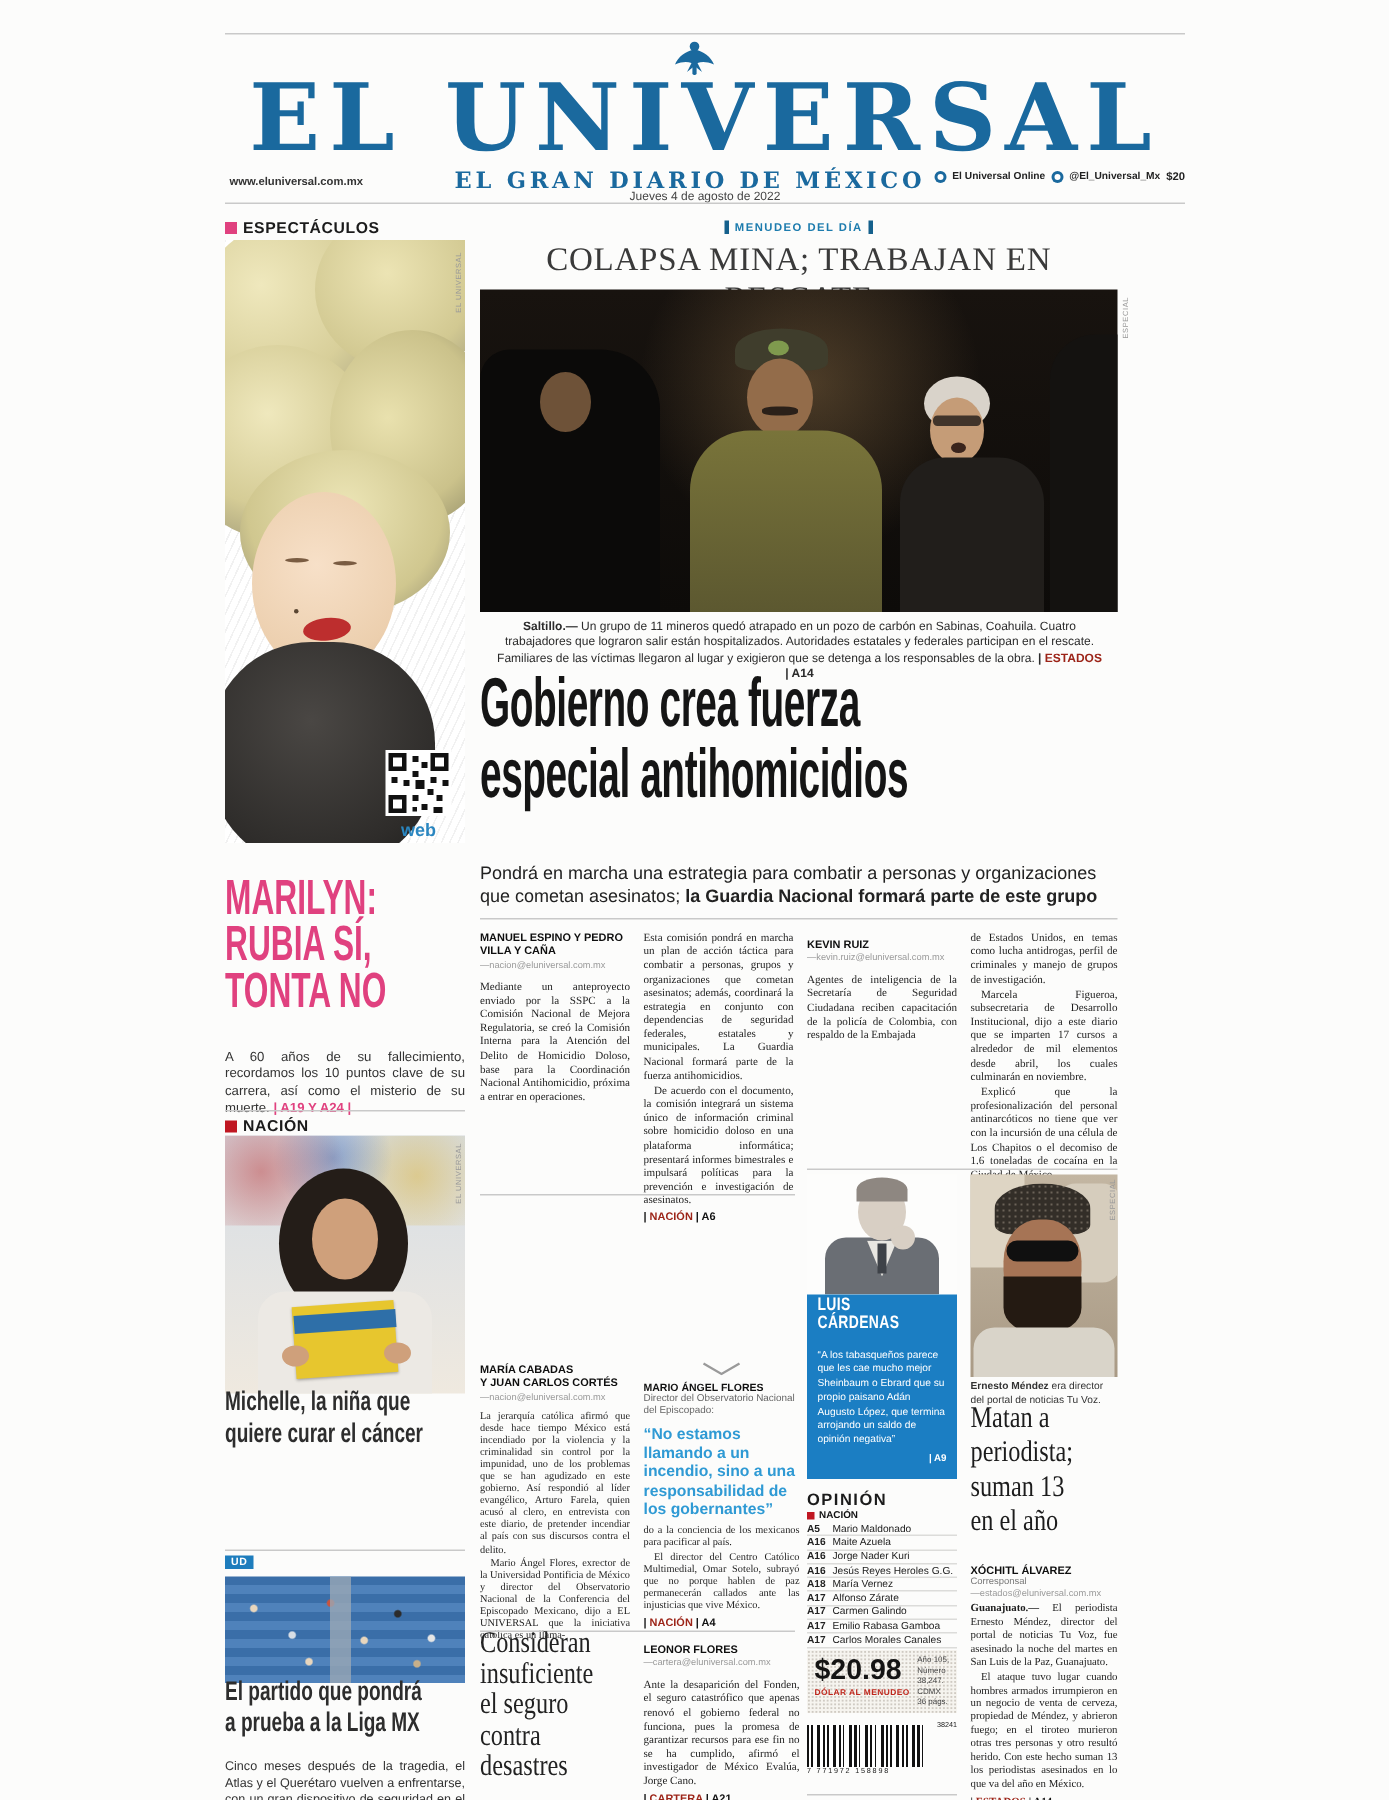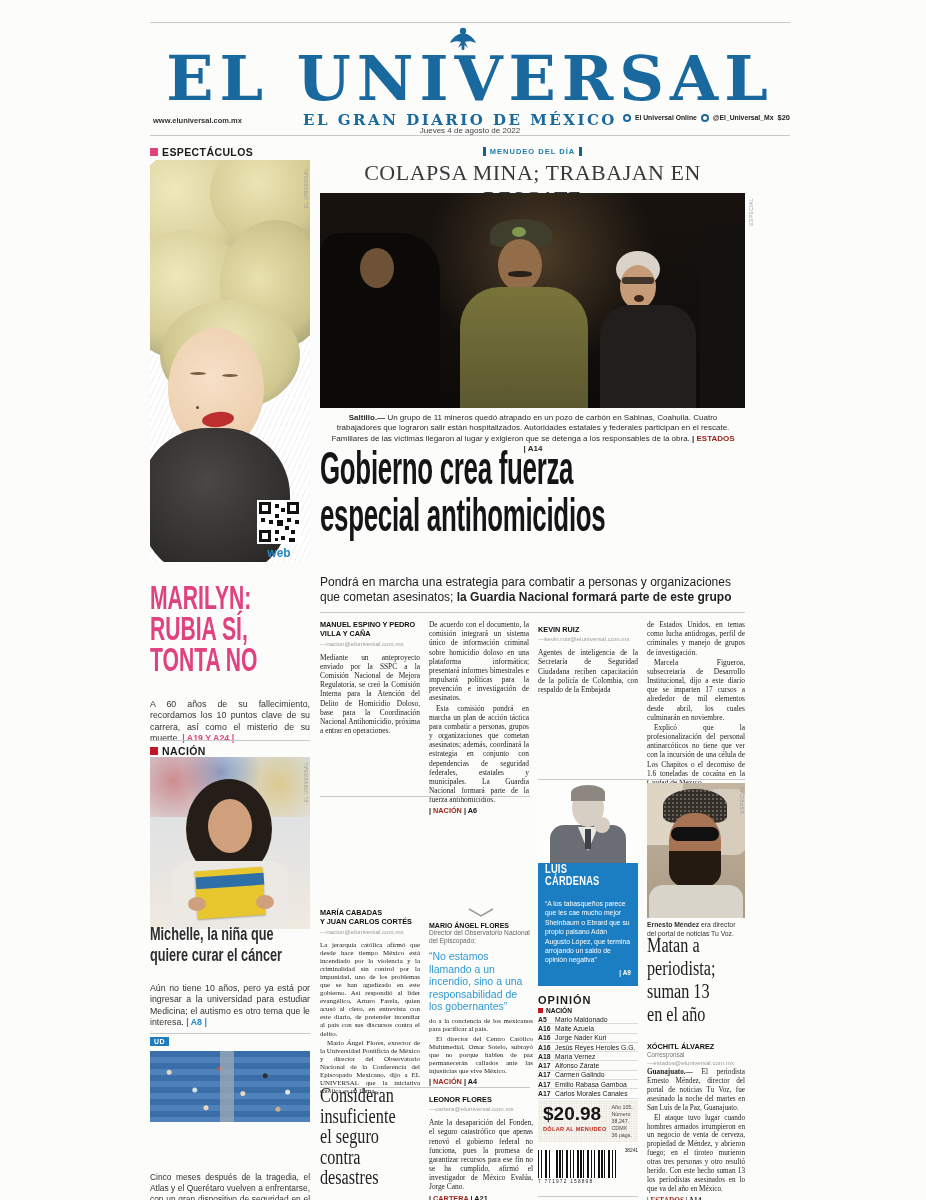--- a/index.html
+++ b/index.html
@@ -46,21 +46,21 @@
         text-align:justify;color:#1d1d1d;}
   .body p{margin:0;}
   .body p+p{text-indent:7px;margin-top:1px;}
   .tiny{font-size:6.9px;line-height:1.17;}
   .byline{font-weight:bold;font-size:7.3px;line-height:1.3;color:#0e0e0e;}
   .email{font-size:6.2px;line-height:1.4;color:#9a9a9a;margin:1px 0 4px;}
   .ref{font-weight:bold;font-size:7.3px;color:#111;text-align:left;margin-top:2px;}
   .ref .sec{color:#9c2418;}
   .col{position:absolute;width:100px;}
 
-  .pq{font-weight:normal;font-size:10.5px;line-height:1.18;color:#2f9ad4;}
+  .pq{font-weight:bold;font-size:10.5px;line-height:1.18;color:#2f9ad4;}
   .speaker{font-weight:bold;font-size:7px;color:#111;}
   .speaker-role{font-size:6.6px;color:#666;line-height:1.25;}
 
   
   .pink{color:#e0417f;}
   .marilyn-hl span{font-size:33px;transform:scaleX(.8);font-weight:bold;}
   .marilyn-hl .ln{height:31px;}
   .rail-dek{font-size:8.8px;line-height:1.3;color:#333;text-align:justify;}
   .rail-hl span{font-size:18px;transform:scaleX(.84);font-weight:bold;color:#2d2d2d;}
   .rail-hl .ln{height:21px;}
@@ -212,43 +212,44 @@
     <div class="pp" style="left:46px;top:118px;width:68px;height:12px;background:#2e6fa8;transform:rotate(-4deg);"></div>
     <div class="pp" style="left:38px;top:140px;width:18px;height:14px;border-radius:50%;background:#cfa07b;"></div>
     <div class="pp" style="left:106px;top:138px;width:18px;height:14px;border-radius:50%;background:#cfa07b;"></div>
   </div>
   <div class="vcred" style="left:303px;top:762px">EL UNIVERSAL</div>
 
   <div class="abs hl rail-hl" style="left:150px;top:934px;width:162px">
     <span class="ln"><span>Michelle, la niña que</span></span>
     <span class="ln"><span>quiere curar el cáncer</span></span>
   </div>
-  <div class="abs rail-dek" style="left:150px;top:983px;width:160px">
-    <span>Aún no tiene 10 años, pero ya está por ingresar a la universidad para estudiar Medicina; el autismo es otro tema que le interesa. </span><span class="ref-blue">| A8 |</span>
-  </div>
 
   <div class="hr" style="left:150px;top:1033px;width:160px"></div>
   <div class="abs sec-h" style="left:150px;top:1037px;width:160px">
     <span class="ud-box">UD</span>
   </div>
 
   <div class="ph" style="left:150px;top:1051px;width:160px;height:71px;background:
        repeating-linear-gradient(180deg,#3a6ea8 0 6px,#4f82bb 6px 12px);">
     <div class="pp" style="left:0;top:0;width:160px;height:71px;background:
       radial-gradient(circle at 12% 30%, #e8d6bd 0 2px, transparent 3px),
       radial-gradient(circle at 28% 55%, #d8dee5 0 2px, transparent 3px),
       radial-gradient(circle at 44% 25%, #c8543f 0 2px, transparent 3px),
       radial-gradient(circle at 58% 60%, #e8d6bd 0 2px, transparent 3px),
       radial-gradient(circle at 72% 35%, #2c2c2c 0 2px, transparent 3px),
       radial-gradient(circle at 86% 58%, #e5e5e5 0 2px, transparent 3px),
       radial-gradient(circle at 35% 80%, #e8d6bd 0 2px, transparent 3px),
       radial-gradient(circle at 80% 82%, #c8b08a 0 2px, transparent 3px);"></div>
     <div class="pp" style="left:70px;top:0;width:14px;height:71px;background:#9aa7b5;opacity:.8;"></div>
   </div>
 
+  <div class="abs hl rail-hl" style="left:150px;top:1127px;width:162px">
+    <span class="ln"><span>El partido que pondrá</span></span>
+    <span class="ln"><span>a prueba a la Liga MX</span></span>
+  </div>
   <div class="abs rail-dek" style="left:150px;top:1172px;width:160px;font-size:8.4px">
     <span>Cinco meses después de la tragedia, el Atlas y el Querétaro vuelven a enfrentarse, con un gran dispositivo de seguridad en el Jalisco </span>
   </div>
 
   <div class="abs imagen-tag" style="left:320px;top:147px;width:425px">
     <i></i>
     <span>MENUDEO DEL DÍA</span>
     <i></i>
   </div>
   <div class="abs colapsa" style="left:320px;top:160px;width:425px">COLAPSA MINA; TRABAJAN EN RESCATE</div>
@@ -286,22 +287,22 @@
 
   <div class="col" style="left:320px;top:620px">
     <div class="byline">MANUEL ESPINO Y PEDRO VILLA Y CAÑA</div>
     <div class="email">—nacion@eluniversal.com.mx</div>
     <div class="body">
       <p>Mediante un anteproyecto enviado por la SSPC a la Comisión Nacional de Mejora Regulatoria, se creó la Comisión Interna para la Atención del Delito de Homicidio Doloso, base para la Coordinación Nacional Antihomicidio, próxima a entrar en operaciones.</p>
     </div>
   </div>
   <div class="col" style="left:429px;top:620px">
     <div class="body">
+      <p>Esta comisión pondrá en marcha un plan de acción táctica para combatir a personas, grupos y organizaciones que cometan asesinatos; además, coordinará la estrategia en conjunto con dependencias de seguridad federales, estatales y municipales. La Guardia Nacional formará parte de la fuerza antihomicidios.</p>
       <p>De acuerdo con el documento, la comisión integrará un sistema único de información criminal sobre homicidio doloso en una plataforma informática; presentará informes bimestrales e impulsará políticas para la prevención e investigación de asesinatos.</p>
-      <p>Esta comisión pondrá en marcha un plan de acción táctica para combatir a personas, grupos y organizaciones que cometan asesinatos; además, coordinará la estrategia en conjunto con dependencias de seguridad federales, estatales y municipales. La Guardia Nacional formará parte de la fuerza antihomicidios.</p>
     </div>
     <div class="ref">
       <span>| </span><span class="sec">NACIÓN</span><span> | A6</span>
     </div>
   </div>
 
   <div class="col" style="left:538px;top:618px">
     <div class="byline" style="margin-top:7px">KEVIN RUIZ</div>
     <div class="email">—kevin.ruiz@eluniversal.com.mx</div>
     <div class="body">

